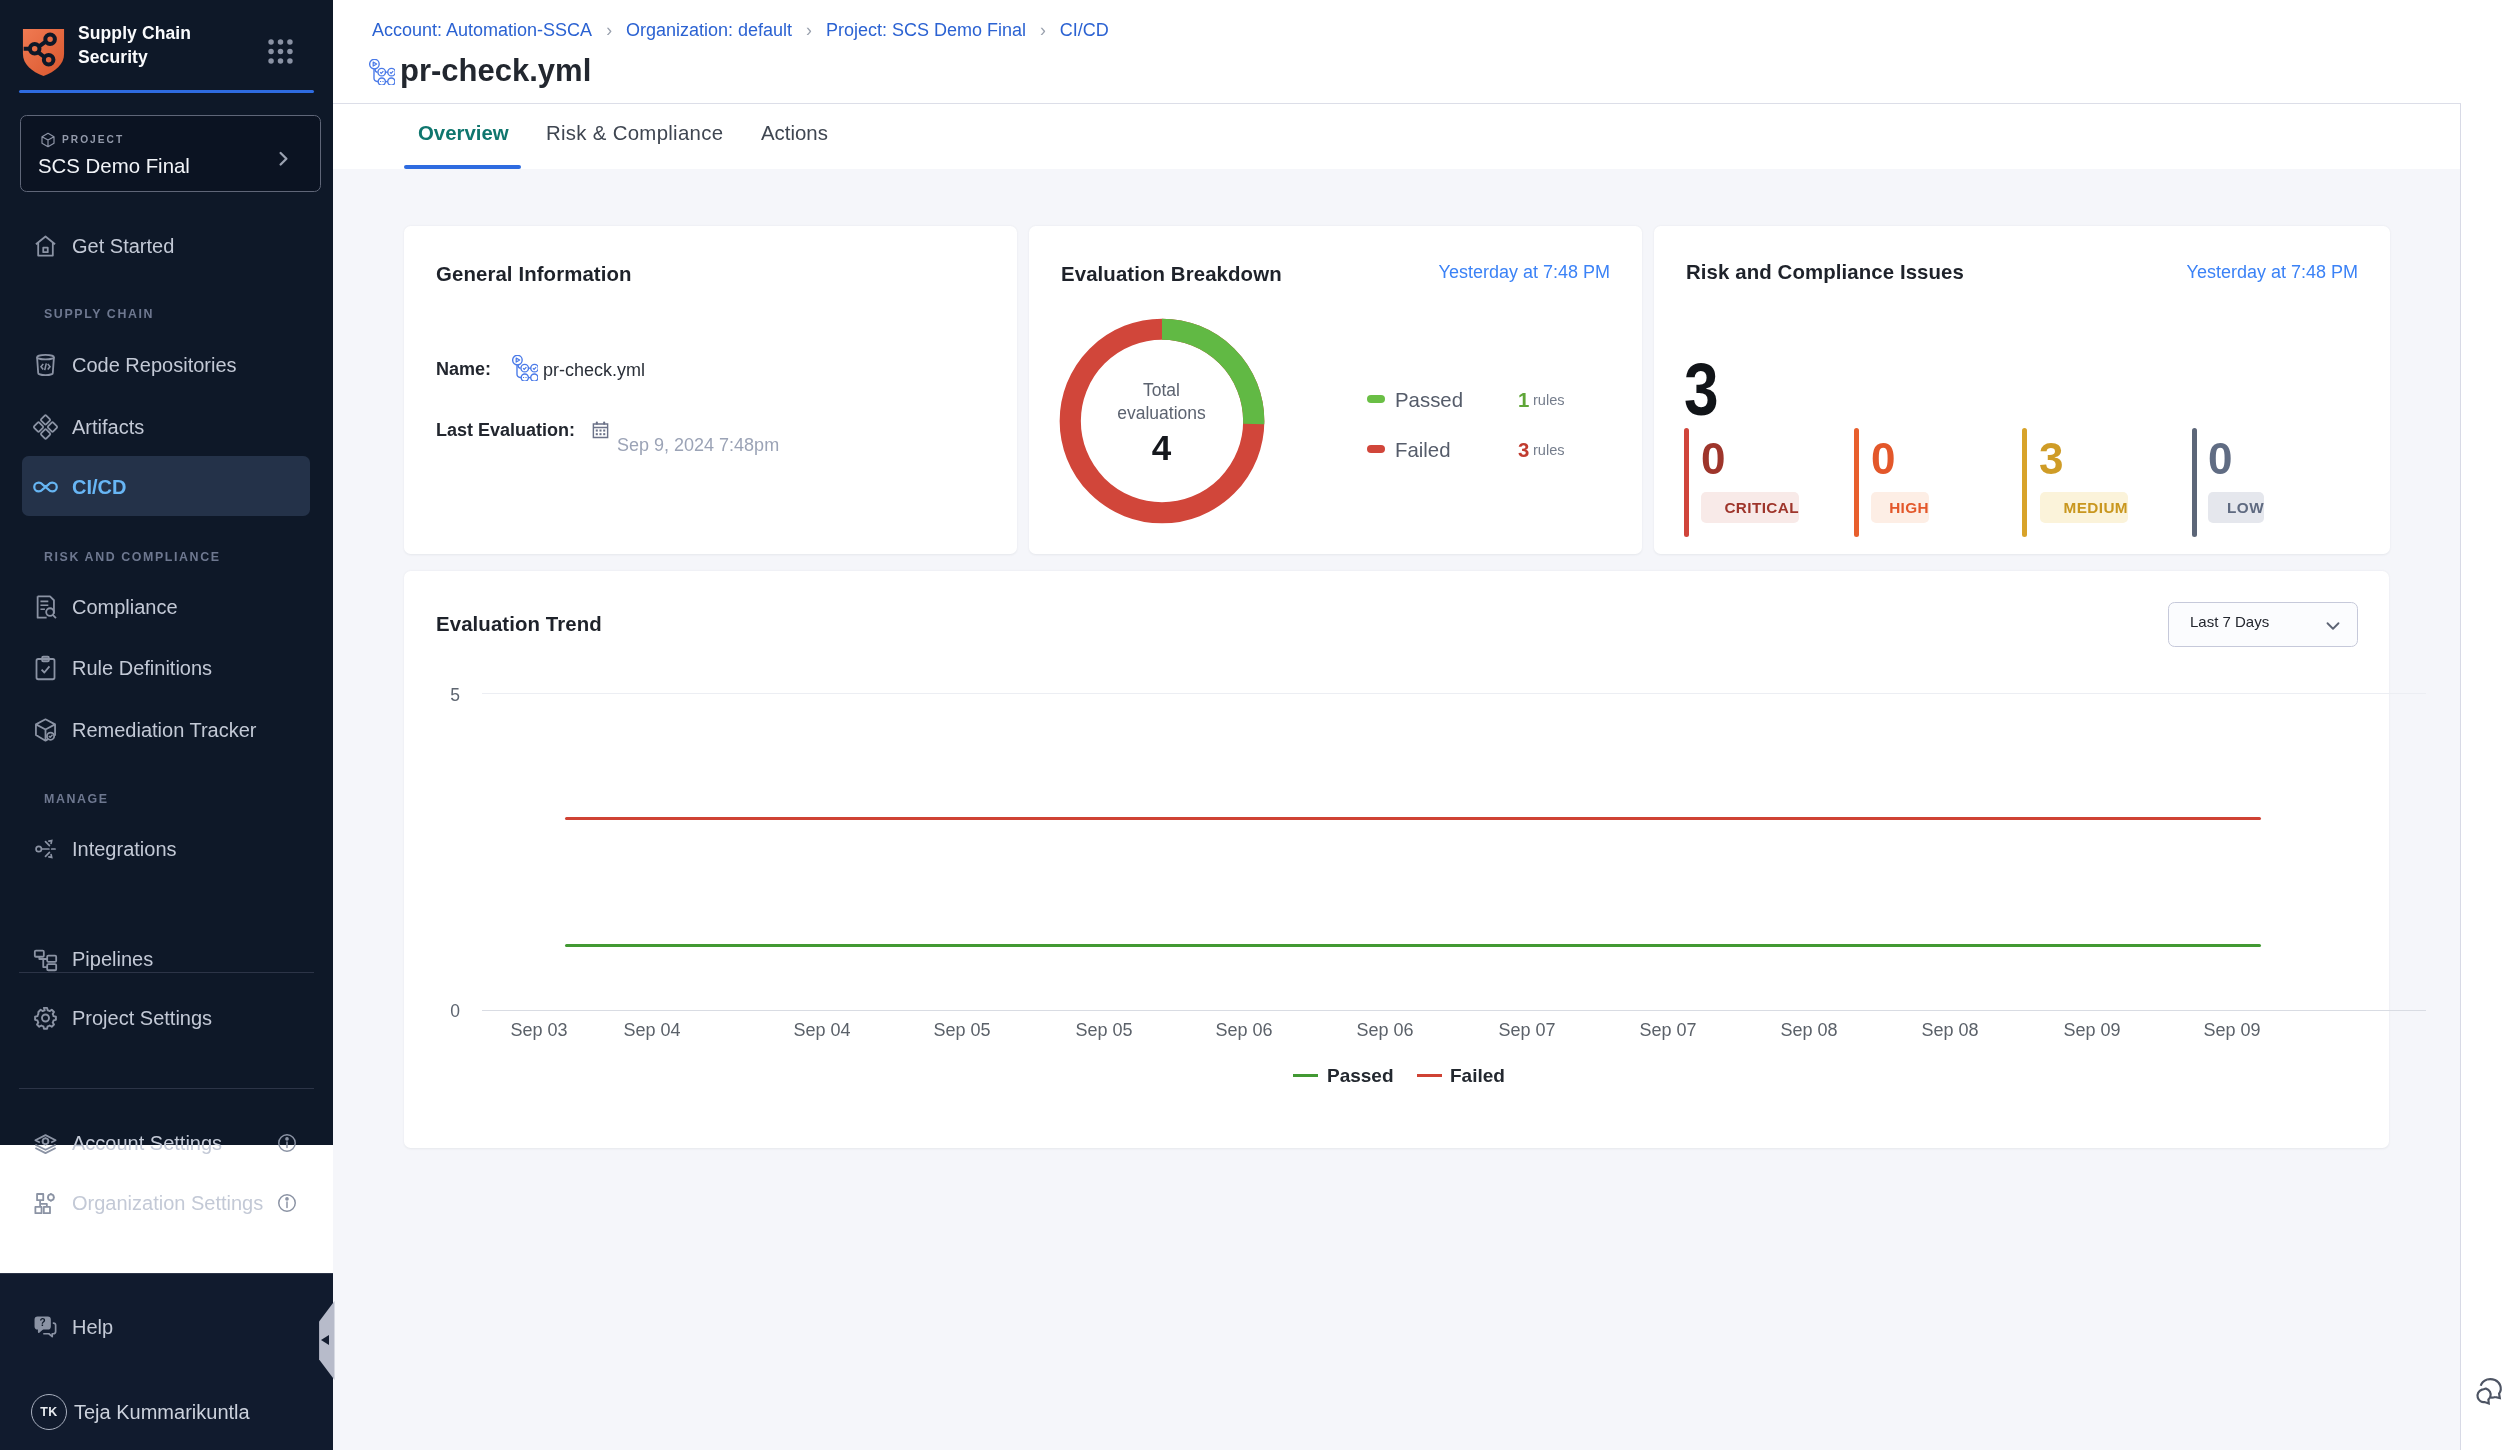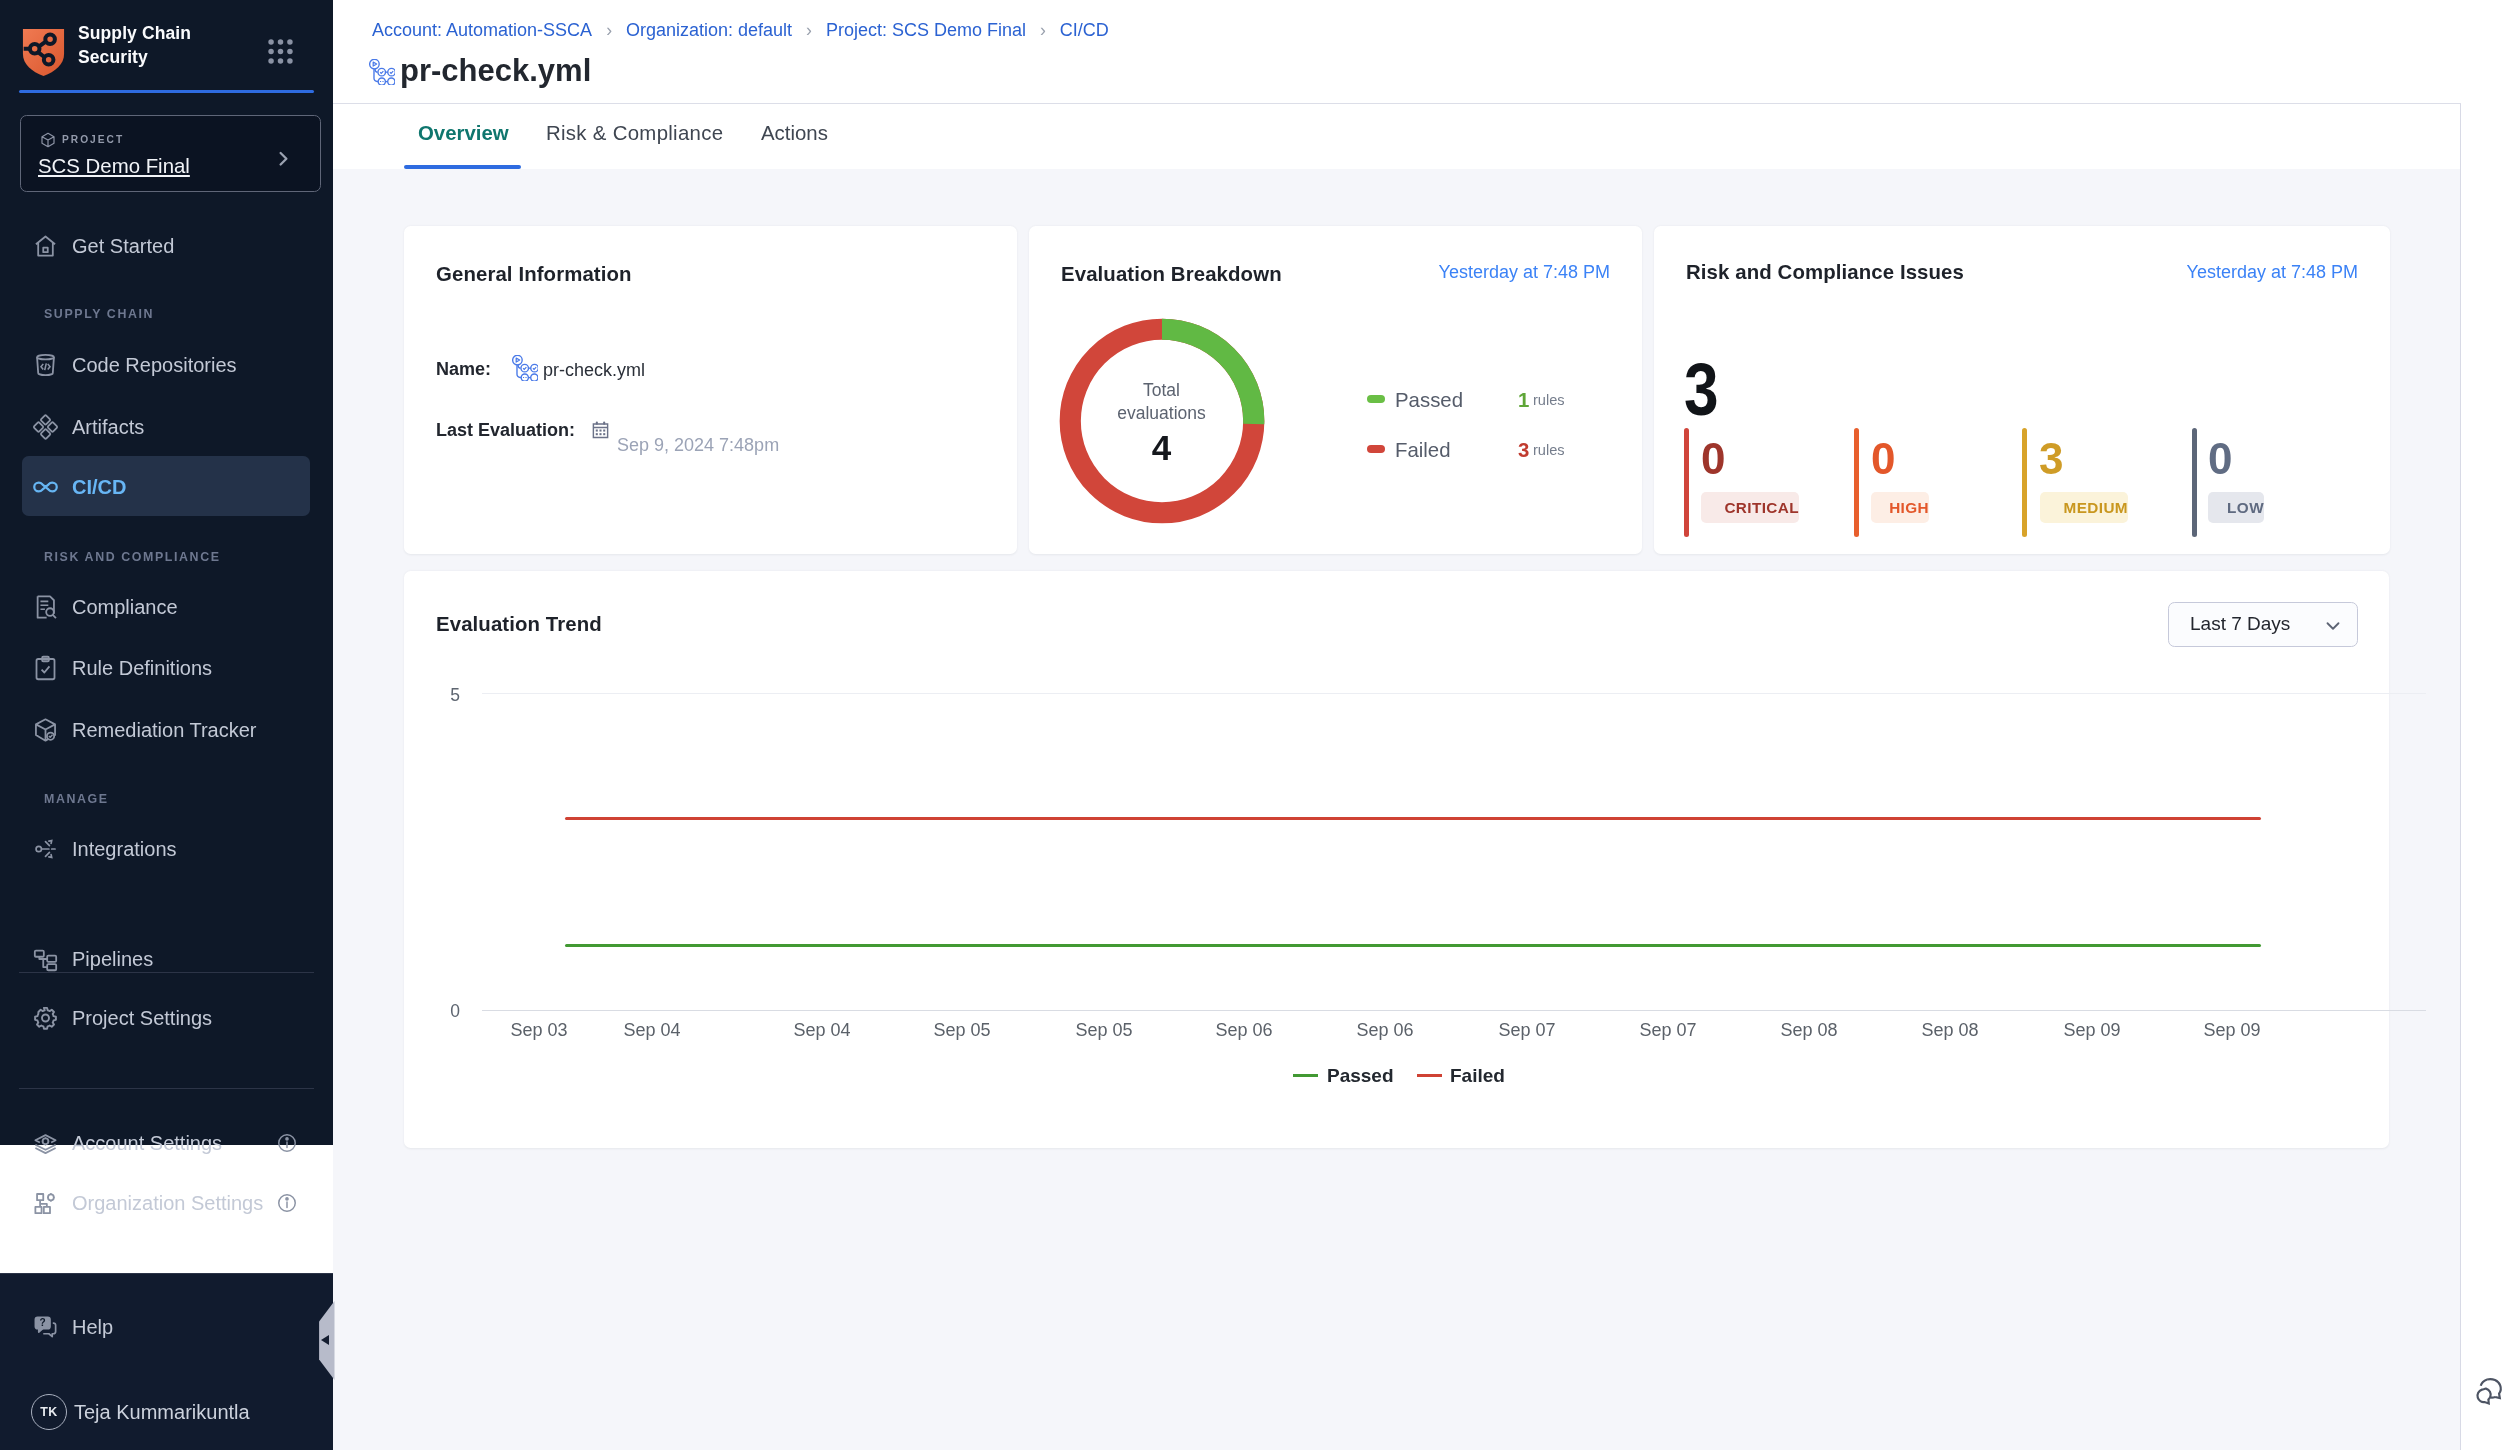--- a/index.html
+++ b/index.html
@@ -5,21 +5,21 @@
   * { margin:0; padding:0; box-sizing:border-box; }
   html,body { width:2512px; height:1451px; overflow:hidden; }
   body { font-family:"Liberation Sans", sans-serif; position:relative; background:#ffffff; }
 
   
   #sidebar { position:absolute; left:0; top:0; width:333px; height:1145px; background:#0e1828; }
   #blueline { position:absolute; left:19px; top:90px; width:295px; height:2.9px; background:#2e6be0; border-radius:1.5px; }
   #logotext { position:absolute; left:78px; top:21px; color:#fafbfd; font-size:17.5px; font-weight:bold; line-height:24px; letter-spacing:0.1px; }
   #projcard { position:absolute; left:20px; top:115px; width:301px; height:77px; background:#0b1322; border:0.7px solid #5f6678; border-radius:6.6px; }
   #projlabel { position:absolute; left:62px; top:134px; font-size:10.2px; font-weight:bold; color:#939aab; letter-spacing:2px; }
-  #projname { position:absolute; left:38px; top:155px; font-size:20.4px; color:#f2f4f8;text-decoration:underline; }
+  #projname { position:absolute; left:38px; top:155px; font-size:20.4px; color:#f2f4f8; }
 
   .navrow { position:absolute; left:0; width:333px; height:29px; }
   .navtxt { position:absolute; left:72px; top:50%; transform:translateY(-50%); font-size:20px; color:#c3c9d6; white-space:nowrap; }
   .navico { position:absolute; left:32px; top:50%; transform:translateY(-50%); width:27px; height:27px; }
   .seclabel { position:absolute; left:44px; font-size:12.4px; color:#6e7890; letter-spacing:1.6px; font-weight:bold; white-space:nowrap; }
   #cicd-hl { position:absolute; left:22px; top:456px; width:288px; height:60px; background:#243249; border-radius:6.6px; }
   .sidediv { position:absolute; left:19px; width:295px; height:0.7px; background:#2c3447; }
   .infoico { position:absolute; left:276px; top:50%; transform:translateY(-50%); width:22px; height:22px; }
 
   #bottomsec { position:absolute; left:0; top:1273px; width:333px; height:178px; background:#111b2e; border-top:0.7px solid #2c3447; }
@@ -356,21 +356,21 @@
 <div class="sbar" style="left:2022px; background:#d8a32a;"></div>
 <div class="snum" style="left:2039px; color:#cf9c27;">3</div>
 <div class="spill" style="left:2040px; width:88px; background:#fbf3da; color:#c9971f;">MEDIUM</div>
 
 <div class="sbar" style="left:2192px; background:#5c6678;"></div>
 <div class="snum" style="left:2208px; color:#606c83;">0</div>
 <div class="spill" style="left:2208px; width:56px; background:#e5e7ed; color:#5f6a80;">LOW</div>
 <div class="card" id="card4"></div>
 <div class="ctitle" style="left:436px; top:613px;">Evaluation Trend</div>
 <div id="sel7"></div>
-<span style="position:absolute; left:2190px; top:613px; font-size:19px; color:#23262e;">Last 7 Days</span>
+<span style="position:absolute; left:2190px; top:613px; font-size:15px; color:#23262e;">Last 7 Days</span>
 <svg width="22" height="22" style="position:absolute;left:2322px;top:615px;" viewBox="0 0 24 24" fill="none" stroke="#5d6474" stroke-width="2">
     <path d="M6 9 L12 15 L18 9" stroke-linecap="round" stroke-linejoin="round"></path>
   </svg>
 
 <div class="axlbl" style="left:438px; top:685px; width:22px; text-align:right;">5</div>
 <div class="axlbl" style="left:438px; top:1001px; width:22px; text-align:right;">0</div>
 <div style="position:absolute; left:482px; top:693px; width:1944px; height:0.7px; background:#eceef3;"></div>
 <div style="position:absolute; left:482px; top:1010px; width:1944px; height:0.7px; background:#d9dce3;"></div>
 <div style="position:absolute; left:565px; top:817px; width:1696px; height:2.9px; border-radius:1.5px; background:#cf4234;"></div>
 <div style="position:absolute; left:565px; top:944px; width:1696px; height:2.9px; border-radius:1.5px; background:#429933;"></div>

